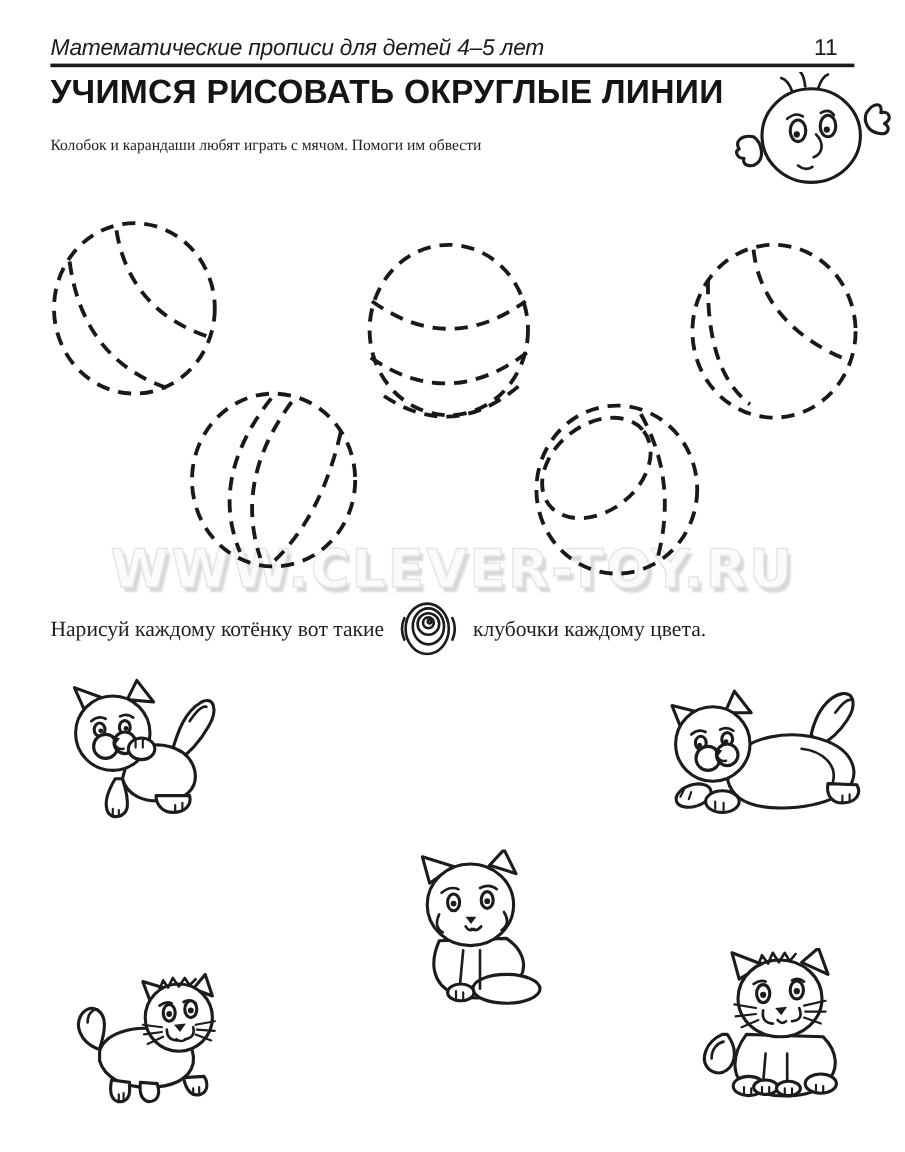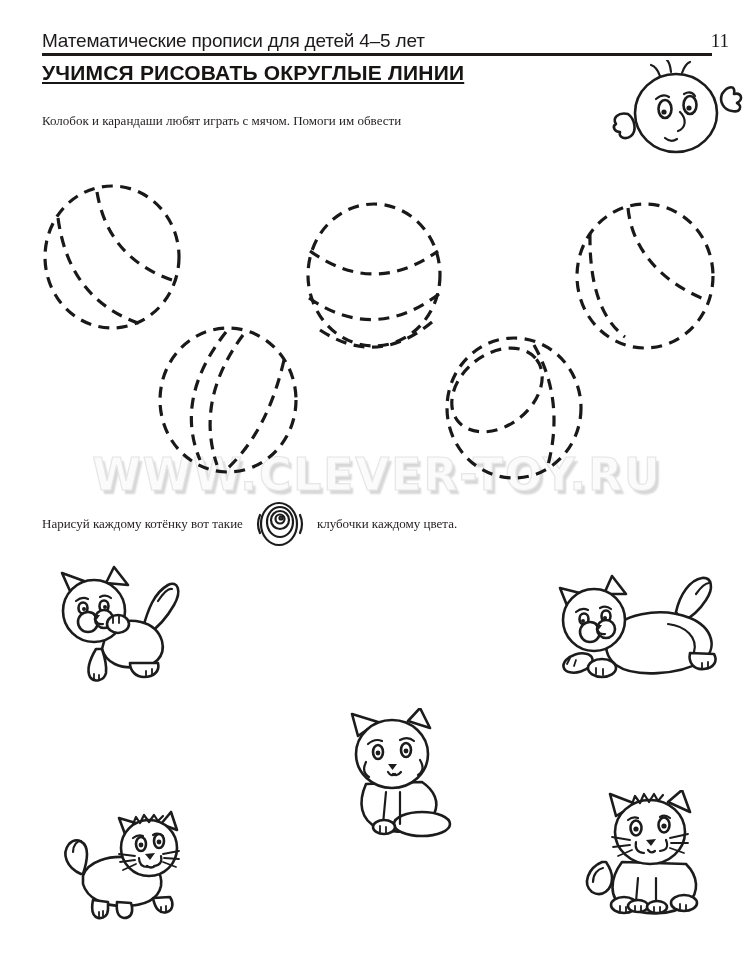--- a/index.html
+++ b/index.html
@@ -5,34 +5,34 @@
   html,body{margin:0;padding:0;background:#ffffff;}
   .page{
     position:relative; width:754px; height:960px; margin:0 auto;
     background:#ffffff; overflow:hidden;
     font-family:"Liberation Serif", serif; color:#221e1e;
   }
   
   .header-title{
     position:absolute; left:42px; top:30px;
     font-family:"Liberation Sans", sans-serif; font-size:19px; letter-spacing:-0.2px;
-    color:#1d1a1a; white-space:nowrap;
+    color:#1d1a1a; white-space:nowrap;font-style:italic;
   }
   .page-number{
-    position:absolute; right:25px; top:30px;
-    font-family:Liberation Serif, serif; font-size:19px; color:#1d1a1a;
+    position:absolute; right:56px; top:30px;
+    font-family:Liberation Sans, sans-serif; font-size:19px; color:#1d1a1a;
   }
   .header-rule{
     position:absolute; left:42px; right:42px; top:53px; height:2.5px; background:#1d1a1a;
   }
   
   .heading{
     position:absolute; left:42px; top:61px; margin:0;
     font-family:"Liberation Sans", sans-serif; font-weight:bold;
-    font-size:21px; letter-spacing:0.2px; color:#171414; white-space:nowrap;text-decoration:underline;
+    font-size:28px; letter-spacing:0.2px; color:#171414; white-space:nowrap;
   }
   
   .intro{
     position:absolute; left:42px; top:108px; font-size:13px; line-height:26px;
     white-space:nowrap; z-index:3;
   }
   
   .kolobok{ position:absolute; left:608px; top:60px; width:140px; height:100px; z-index:3; }
   
   .balls{ position:absolute; left:0; top:0; z-index:2; pointer-events:none; }
@@ -40,21 +40,21 @@
   
   .watermark{
     position:absolute; left:42px; top:449px; width:670px; text-align:center; z-index:1;
     font-family:"DejaVu Sans", sans-serif; font-weight:bold; font-size:44px; letter-spacing:2px;
     color:#fbfbfb; -webkit-text-stroke:1.2px #e6e6e6;
     text-shadow:3px 4px 2px #d7d7d7; white-space:nowrap;
   }
   
   .task2{
     position:absolute; left:42px; top:496px; height:56px; z-index:3;
-    display:flex; align-items:center; gap:12px; font-size:13px; white-space:nowrap;text-align:center;
+    display:flex; align-items:center; gap:12px; font-size:18px; white-space:nowrap;text-align:center;
   }
   .yarn svg{ display:block; }
   
   .fig{ position:absolute; z-index:2; }
   .fig svg{ display:block; width:100%; height:100%; }
   .ink{ fill:#ffffff; stroke:#1c1c1c; stroke-width:2.6; stroke-linecap:round; stroke-linejoin:round; }
   .ink-line{ fill:none; stroke:#1c1c1c; stroke-width:2.2; stroke-linecap:round; stroke-linejoin:round; }
   .ink-fill{ fill:#1c1c1c; stroke:none; }
   .whisk{ fill:none; stroke:#1c1c1c; stroke-width:1.8; stroke-linecap:round; }
   #kitten1{ left:50px;  top:565px; width:132px; height:120px; }

